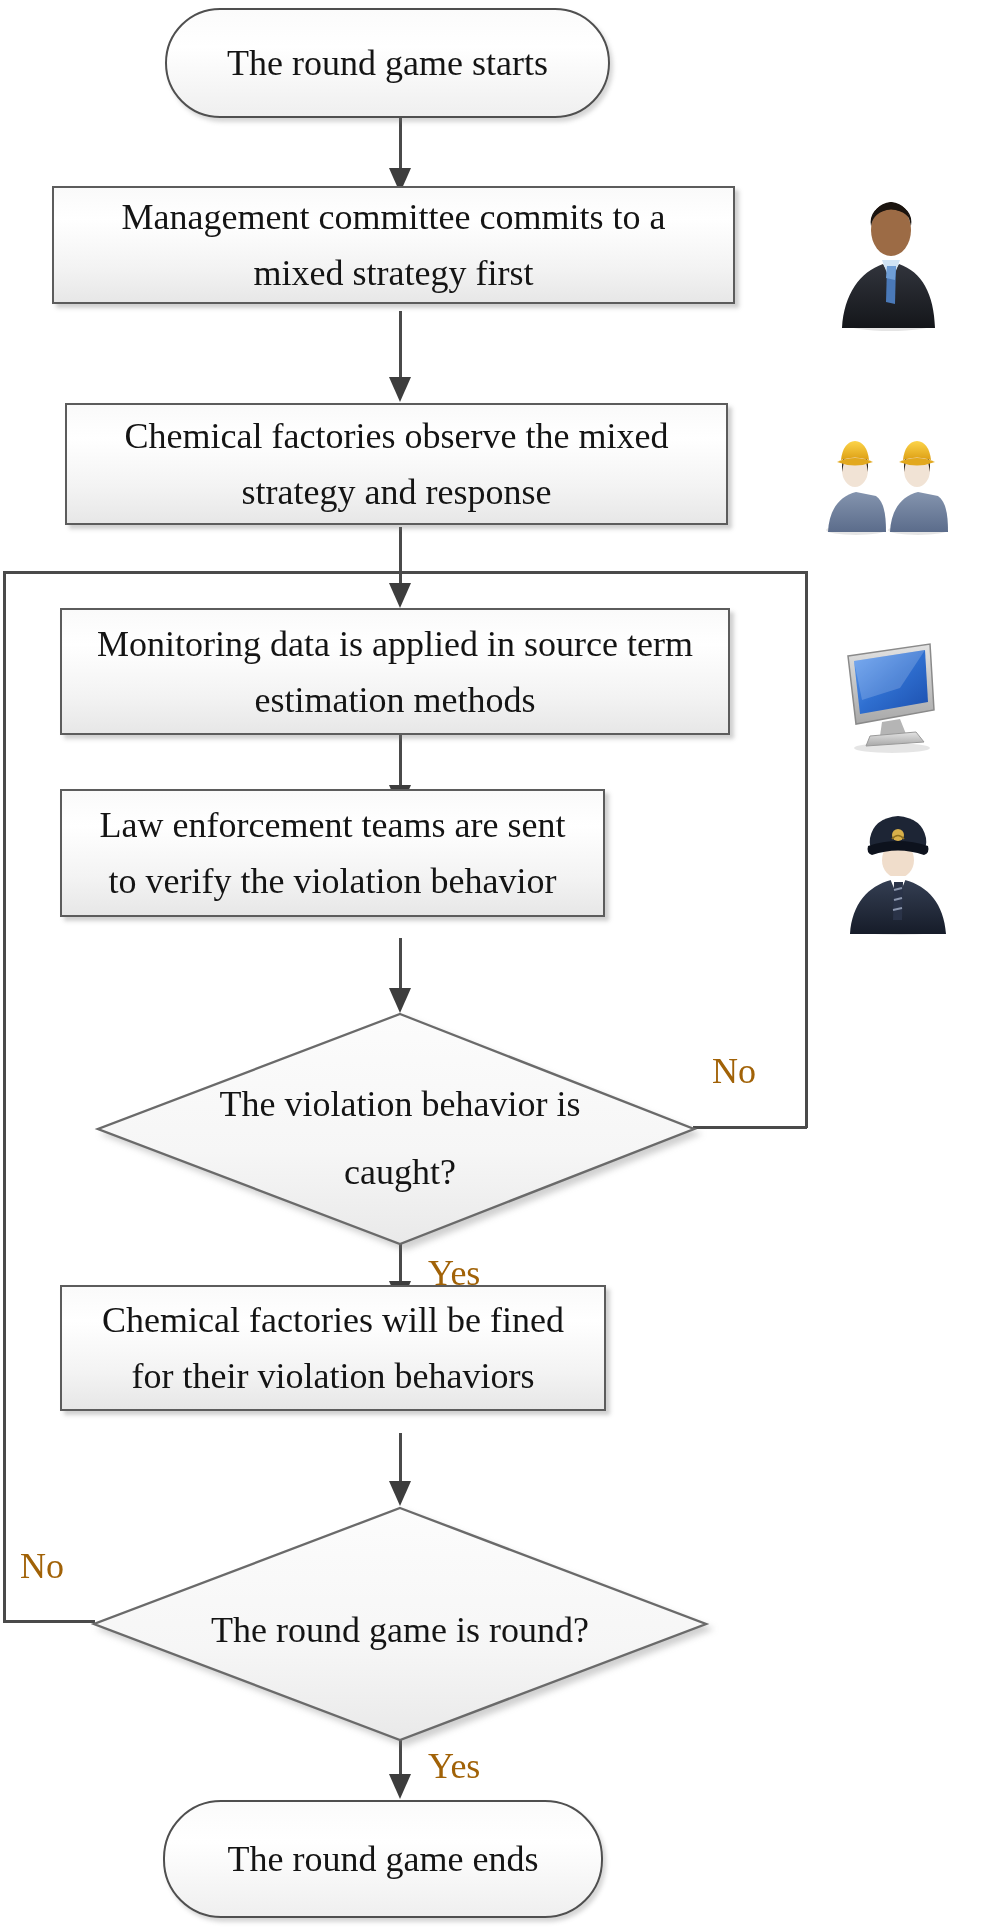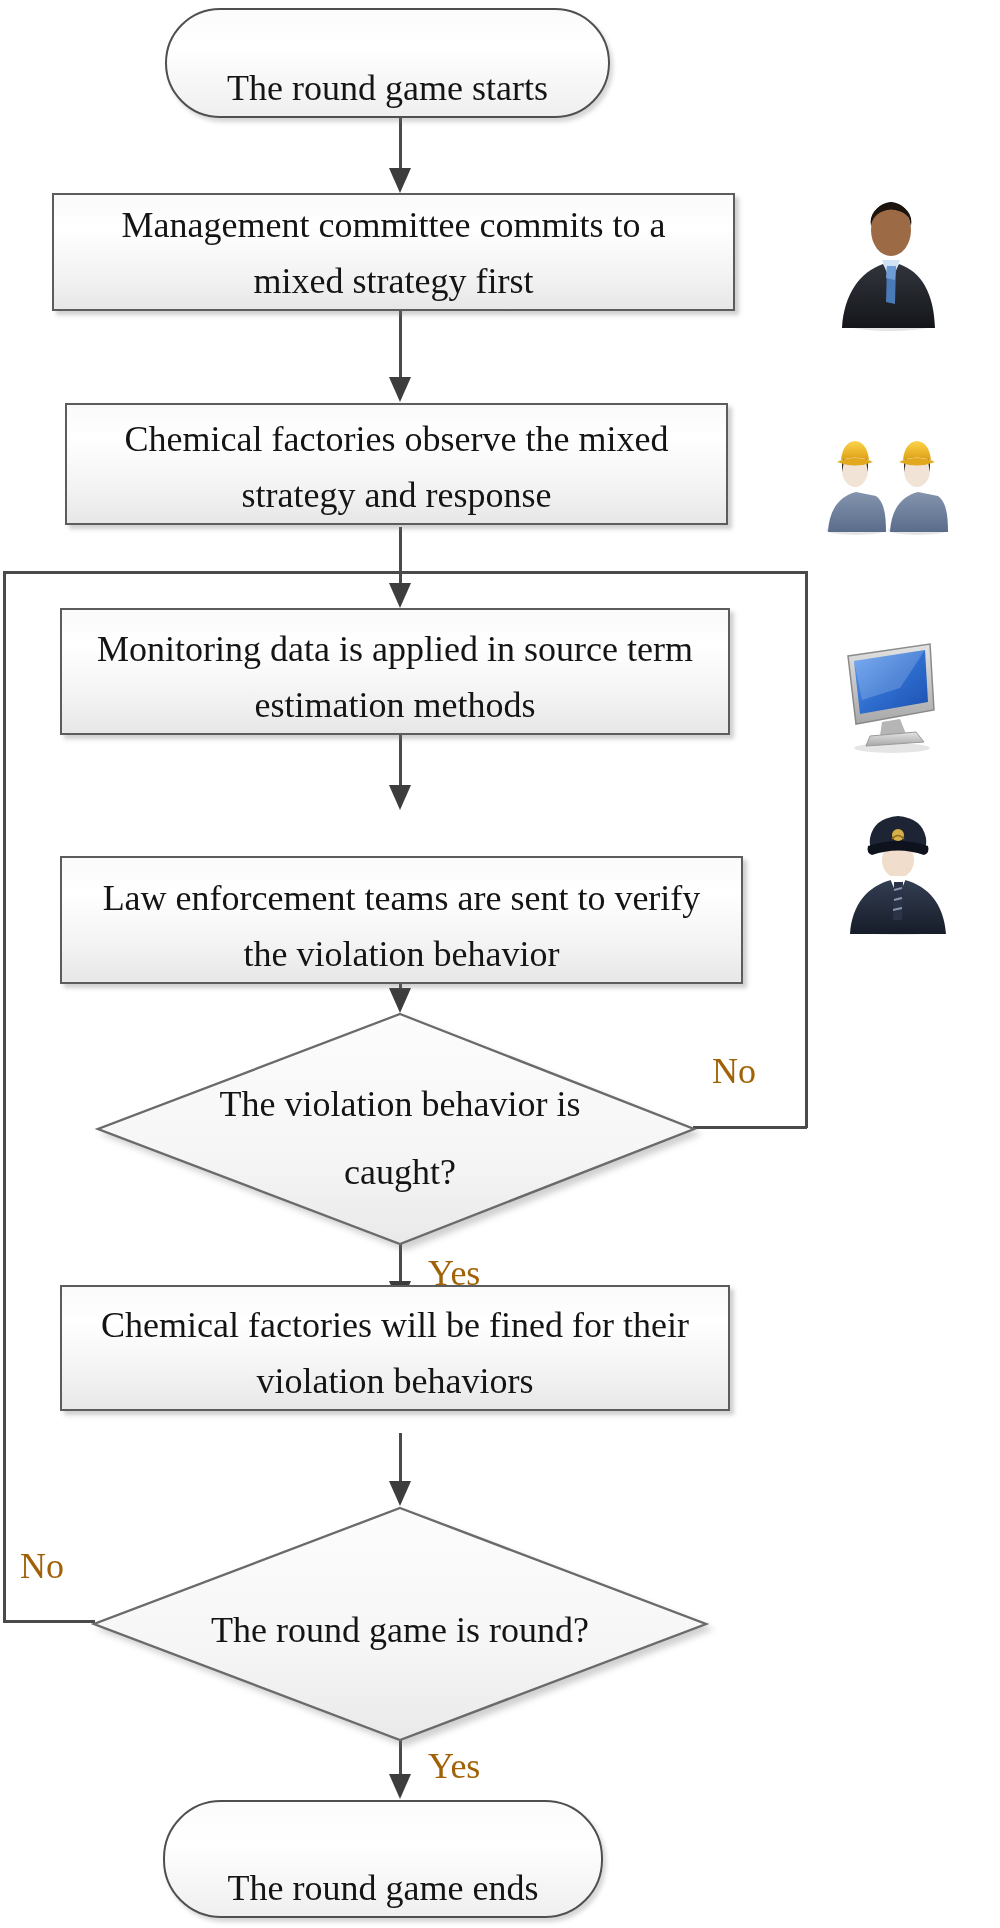--- a/index.html
+++ b/index.html
@@ -3,21 +3,21 @@
 <meta charset="utf-8">
 <style>
   html,body{margin:0;padding:0;background:#ffffff;}
   #canvas{
     position:relative;width:1000px;height:1928px;background:#ffffff;
     font-family:"Liberation Serif","DejaVu Serif",serif;color:#111;
     overflow:hidden;
   }
   
   .node{
-    position:absolute;display:flex;align-items:flex-end;justify-content:center;
+    position:absolute;display:flex;align-items:center;justify-content:center;
     text-align:center;font-size:36px;line-height:56px;color:#141414;
     box-sizing:border-box;
   }
   .process{
     border:2px solid #5c5c5c;
     background:linear-gradient(180deg,#fafafa 0%,#ffffff 28%,#f3f3f3 70%,#e7e7e7 100%);
     box-shadow:4px 4px 4px rgba(120,120,120,0.35);
   }
   .terminator{
     border:2px solid #4f4f4f;border-radius:58px;
@@ -80,49 +80,49 @@
 
   <div class="edge-label" style="left:712px;top:1050px;">No</div>
   <div class="edge-label" style="left:428px;top:1252px;">Yes</div>
   <div class="edge-label" style="left:20px;top:1545px;">No</div>
   <div class="edge-label" style="left:428px;top:1745px;">Yes</div>
 
   <div class="node terminator" style="left:165px;top:8px;width:445px;height:110px;">
     <div class="inner">The round game starts</div>
   </div>
 
-  <div class="node process" style="left:52px;top:193px;width:683px;height:118px;">
+  <div class="node process" style="left:52px;top:186px;width:683px;height:118px;">
     <div class="inner">Management committee commits to a mixed strategy first</div>
   </div>
 
   <div class="node process" style="left:60px;top:608px;width:670px;height:127px;">
     <div class="inner">Monitoring data is applied in source term estimation methods</div>
   </div>
 
   <div class="node process" style="left:65px;top:403px;width:663px;height:122px;">
     <div class="inner">Chemical factories observe the mixed strategy and response</div>
   </div>
 
-  <div class="node process" style="left:60px;top:856px;width:683px;height:128px;">
+  <div class="node process" style="left:60px;top:789px;width:545px;height:128px;">
     <div class="inner">Law enforcement teams are sent to verify the violation behavior</div>
   </div>
 
   <svg class="diamond-svg" style="left:92px;top:1010px;" width="616" height="238" viewBox="0 0 616 238">
     <defs>
       <linearGradient id="gdia1" x1="0" y1="0" x2="0" y2="1">
         <stop offset="0" stop-color="#fcfcfc"></stop>
           <stop offset="0.6" stop-color="#f6f6f6"></stop>
           <stop offset="1" stop-color="#e9e9e9"></stop>
       </linearGradient>
     </defs>
     <polygon points="308,4 602,119 308,234 6,119" fill="url(#gdia1)" stroke="#6a6a6a" stroke-width="2.4" style="filter:drop-shadow(5px 5px 3px rgba(120,120,120,0.35));"></polygon>
   </svg>
   <div class="diamond-text" style="left:170px;top:1070px;width:460px;">The violation behavior is caught?</div>
 
-  <div class="node process" style="left:60px;top:1285px;width:670px;height:126px;">
+  <div class="node process" style="left:60px;top:1285px;width:546px;height:126px;">
     <div class="inner">Chemical factories will be fined for their violation behaviors</div>
   </div>
 
   <svg class="diamond-svg" style="left:88px;top:1504px;" width="624" height="240" viewBox="0 0 624 240">
     <defs>
       <linearGradient id="gdia2" x1="0" y1="0" x2="0" y2="1">
         <stop offset="0" stop-color="#fcfcfc"></stop>
           <stop offset="0.6" stop-color="#f6f6f6"></stop>
           <stop offset="1" stop-color="#e9e9e9"></stop>
       </linearGradient>

